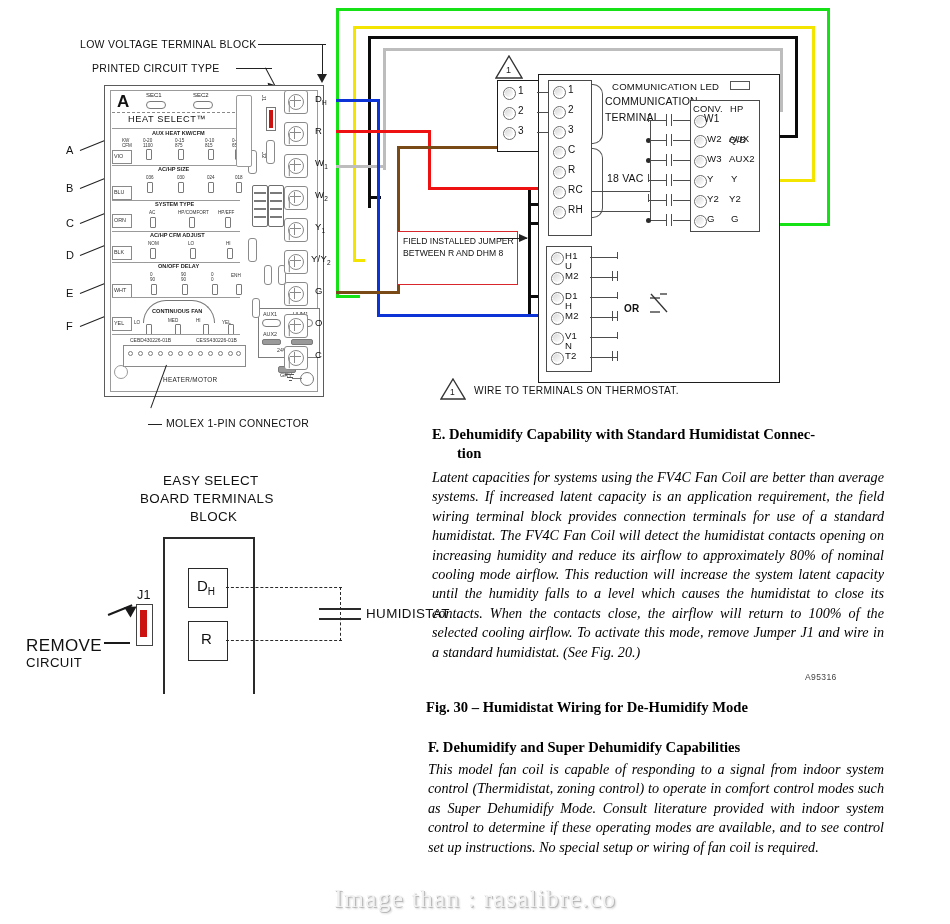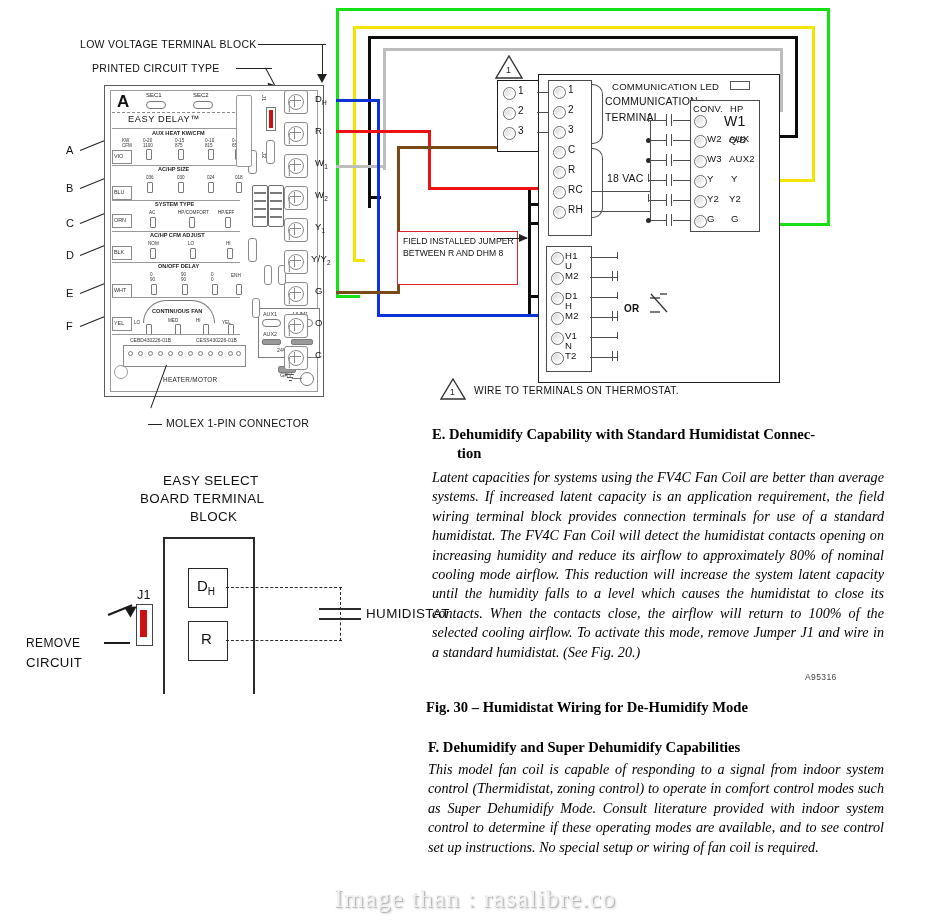--- a/index.html
+++ b/index.html
@@ -83,21 +83,21 @@
 <div class="abs thinbox" style="left:110px;top:90px;width:206px;height:300px;border-color:#9b9b9b;"></div>
 
 <div class="abs" style="left:117px;top:92px;font-family:'Liberation Sans',sans-serif;font-weight:bold;font-size:17px;transform:scaleX(-1);color:#111;">A</div>
 
 <div class="abs lbl-xs" style="left:146px;top:92px;font-size:6px;">SEC1</div>
 <div class="abs pillcap" style="left:146px;top:101px;width:18px;"></div>
 <div class="abs lbl-xs" style="left:193px;top:92px;font-size:6px;">SEC2</div>
 <div class="abs pillcap" style="left:193px;top:101px;width:18px;"></div>
 
 <div class="abs" style="left:112px;top:112px;width:128px;height:0;border-top:1px dashed #8a8a8a;"></div>
-<div class="abs lbl-sm" style="left:128px;top:114px;font-size:9.2px;letter-spacing:.6px;">EASY DELAY™</div>
+<div class="abs lbl-sm" style="left:128px;top:114px;font-size:9.2px;letter-spacing:.6px;">HEAT SELECT™</div>
 <div class="abs" style="left:112px;top:128px;width:128px;height:0;border-top:1px solid #9a9a9a;"></div>
 
 <div class="abs lbl-xs" style="left:152px;top:130px;font-weight:bold;">AUX HEAT KW/CFM</div>
 <div class="abs lbl-xxs" style="left:122px;top:139px;line-height:4.8px;white-space:pre;">KW
 CFM</div>
 <div class="abs lbl-xxs" style="left:143px;top:139px;line-height:4.8px;white-space:pre;">0-20
 1100</div>
 <div class="abs lbl-xxs" style="left:175px;top:139px;line-height:4.8px;white-space:pre;">0-15
 875</div>
 <div class="abs lbl-xxs" style="left:205px;top:139px;line-height:4.8px;white-space:pre;">0-10
@@ -383,21 +383,21 @@
 <div class="abs lbl-sm" style="left:607px;top:172px;font-size:10.5px;">18 VAC</div>
 
 <div class="abs lbl-sm" style="left:612px;top:81px;font-size:9.6px;letter-spacing:.2px;">COMMUNICATION LED</div>
 <div class="ledbar" style="left:730px;top:81px;width:18px;height:7px;"></div>
 
 <div class="abs thinbox" style="left:690px;top:100px;width:68px;height:130px;border-color:#4a4a4a;border-width:1.3px;"></div>
 <div class="abs lbl-sm" style="left:693px;top:103px;font-size:9.4px;">CONV.</div>
 <div class="abs lbl-sm" style="left:730px;top:103px;font-size:9.4px;">HP</div>
 
 <div class="circterm sh" style="left:694px;top:115px;"></div>
-<div class="abs lbl-sm" style="left:724px;top:113px;font-size:14px;">W1</div>
+<div class="abs lbl-sm" style="left:704px;top:113px;font-size:10px;">W1</div>
 <div class="abs lbl-sm" style="left:729px;top:113px;font-size:9.6px;margin-top:21px;">Q/B</div>
 
 <div class="circterm sh" style="left:694px;top:135px;"></div>
 <div class="abs lbl-sm" style="left:707px;top:133px;font-size:9.6px;">W2</div>
 <div class="abs lbl-sm" style="left:729px;top:133px;font-size:9.6px;">AUX</div>
 
 <div class="circterm sh" style="left:694px;top:155px;"></div>
 <div class="abs lbl-sm" style="left:707px;top:153px;font-size:9.6px;">W3</div>
 <div class="abs lbl-sm" style="left:729px;top:153px;font-size:9.6px;">AUX2</div>
 
@@ -507,21 +507,21 @@
 
 <div class="abs" style="left:440px;top:378px;width:26px;height:22px;">
   <svg width="26" height="22" viewBox="0 0 26 22">
       <polygon points="13,1 25,21 1,21" fill="none" stroke="#333" stroke-width="1.4"></polygon>
     </svg>
   <div class="abs lbl-xs" style="left:10px;top:9px;font-size:8.5px;color:#222;">1</div>
 </div>
 <div class="abs lbl" style="left:474px;top:385px;font-size:10.2px;">WIRE TO TERMINALS ON THERMOSTAT.</div>
 
 <div class="abs lbl" style="left:163px;top:473px;font-size:13.4px;letter-spacing:.4px;">EASY SELECT</div>
-<div class="abs lbl" style="left:140px;top:491px;font-size:13.4px;letter-spacing:.4px;">BOARD TERMINAL</div>
+<div class="abs lbl" style="left:140px;top:491px;font-size:13.4px;letter-spacing:.4px;">BOARD TERMINALS</div>
 <div class="abs lbl" style="left:190px;top:509px;font-size:13.4px;letter-spacing:.4px;">BLOCK</div>
 
 <div class="abs" style="left:163px;top:537px;width:88px;height:155px;border:2.2px solid #2a2a2a;border-bottom:none;background:#fff;"></div>
 
 <div class="abs" style="left:188px;top:568px;width:38px;height:38px;border:1.8px solid #2a2a2a;background:#fff;"></div>
 <div class="abs" style="left:197px;top:577px;font-family:'Liberation Sans',sans-serif;font-size:15px;color:#111;"><span>D</span><sub style="font-size:10px;">H</sub></div>
 
 <div class="abs" style="left:188px;top:621px;width:38px;height:38px;border:1.8px solid #2a2a2a;background:#fff;"></div>
 <div class="abs" style="left:201px;top:630px;font-family:'Liberation Sans',sans-serif;font-size:15px;color:#111;">R</div>
 
@@ -532,21 +532,21 @@
 
 <div class="abs" style="left:319px;top:608px;width:42px;height:2.2px;background:#2a2a2a;"></div>
 <div class="abs" style="left:319px;top:618px;width:42px;height:2.2px;background:#2a2a2a;"></div>
 <div class="abs lbl" style="left:366px;top:606px;font-size:13.4px;letter-spacing:.4px;">HUMIDISTAT</div>
 
 <div class="abs lbl" style="left:137px;top:588px;font-size:12.6px;">J1</div>
 <div class="abs" style="left:136px;top:604px;width:15px;height:40px;border:1.6px solid #444;background:#fff;"></div>
 <div class="abs" style="left:140px;top:610px;width:7px;height:27px;background:#cc1111;"></div>
 <div class="abs" style="left:108px;top:614px;width:26px;height:1.6px;background:#1a1a1a;transform:rotate(-22deg);transform-origin:left;"></div>
 <div class="abs" style="left:126px;top:604px;width:0;height:0;border-left:6px solid transparent;border-right:6px solid transparent;border-bottom:11px solid #1a1a1a;transform:rotate(58deg);"></div>
-<div class="abs lbl" style="left:26px;top:636px;font-size:12px;letter-spacing:.4px;">REMOVE</div>
+<div class="abs lbl" style="left:26px;top:636px;font-size:17px;letter-spacing:.4px;">REMOVE</div>
 <div class="abs" style="left:104px;top:642px;width:26px;height:1.6px;background:#1a1a1a;"></div>
 <div class="abs lbl" style="left:26px;top:655px;font-size:13.2px;letter-spacing:.4px;">CIRCUIT</div>
 
 <div class="abs prose-h" style="left:432px;top:425px;width:452px;">E.  Dehumidify Capability with Standard Humidistat Connec-</div>
 <div class="abs prose-h" style="left:457px;top:444px;width:420px;">tion</div>
 <div class="abs prose" style="left:432px;top:468px;width:452px;">Latent capacities for systems using the FV4C Fan Coil are better than average systems. If increased latent capacity is an application requirement, the field wiring terminal block provides connection terminals for use of a standard humidistat. The FV4C Fan Coil will detect the humidistat contacts opening on increasing humidity and reduce its airflow to approximately 80% of nominal cooling mode airflow. This reduction will increase the system latent capacity until the humidity falls to a level which causes the humidistat to close its contacts. When the contacts close, the airflow will return to 100% of the selected cooling airflow. To activate this mode, remove Jumper J1 and wire in a standard humidistat. (See Fig. 20.)</div>
 
 <div class="abs figid" style="left:805px;top:672px;">A95316</div>
 <div class="abs figcap" style="left:426px;top:699px;width:460px;">Fig. 30 – Humidistat Wiring for De-Humidify Mode</div>
 

